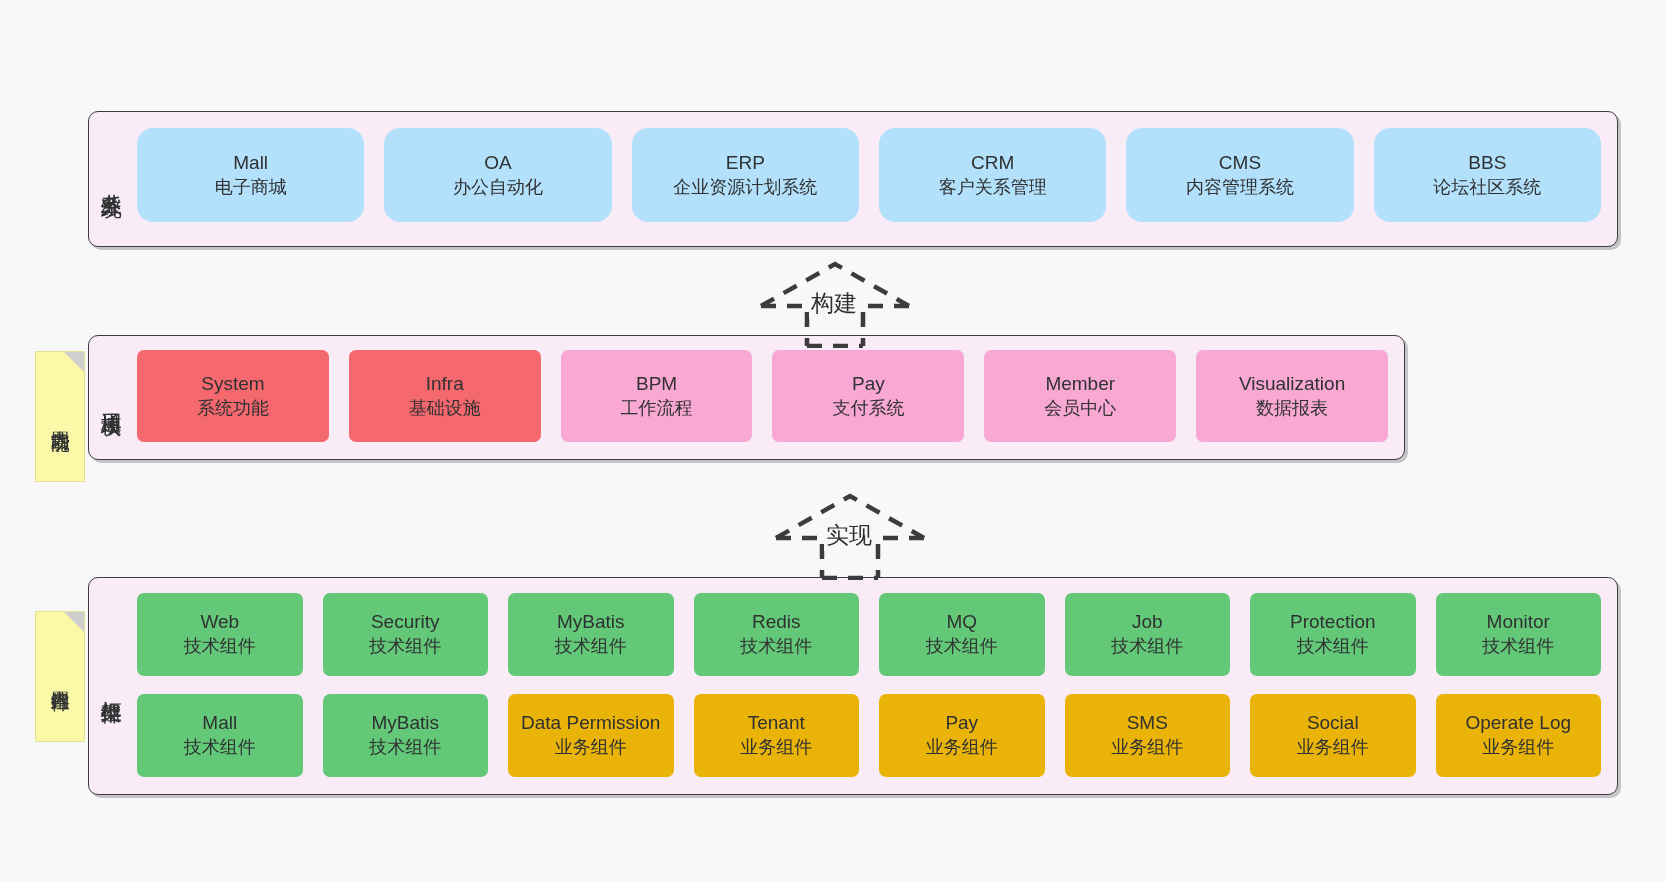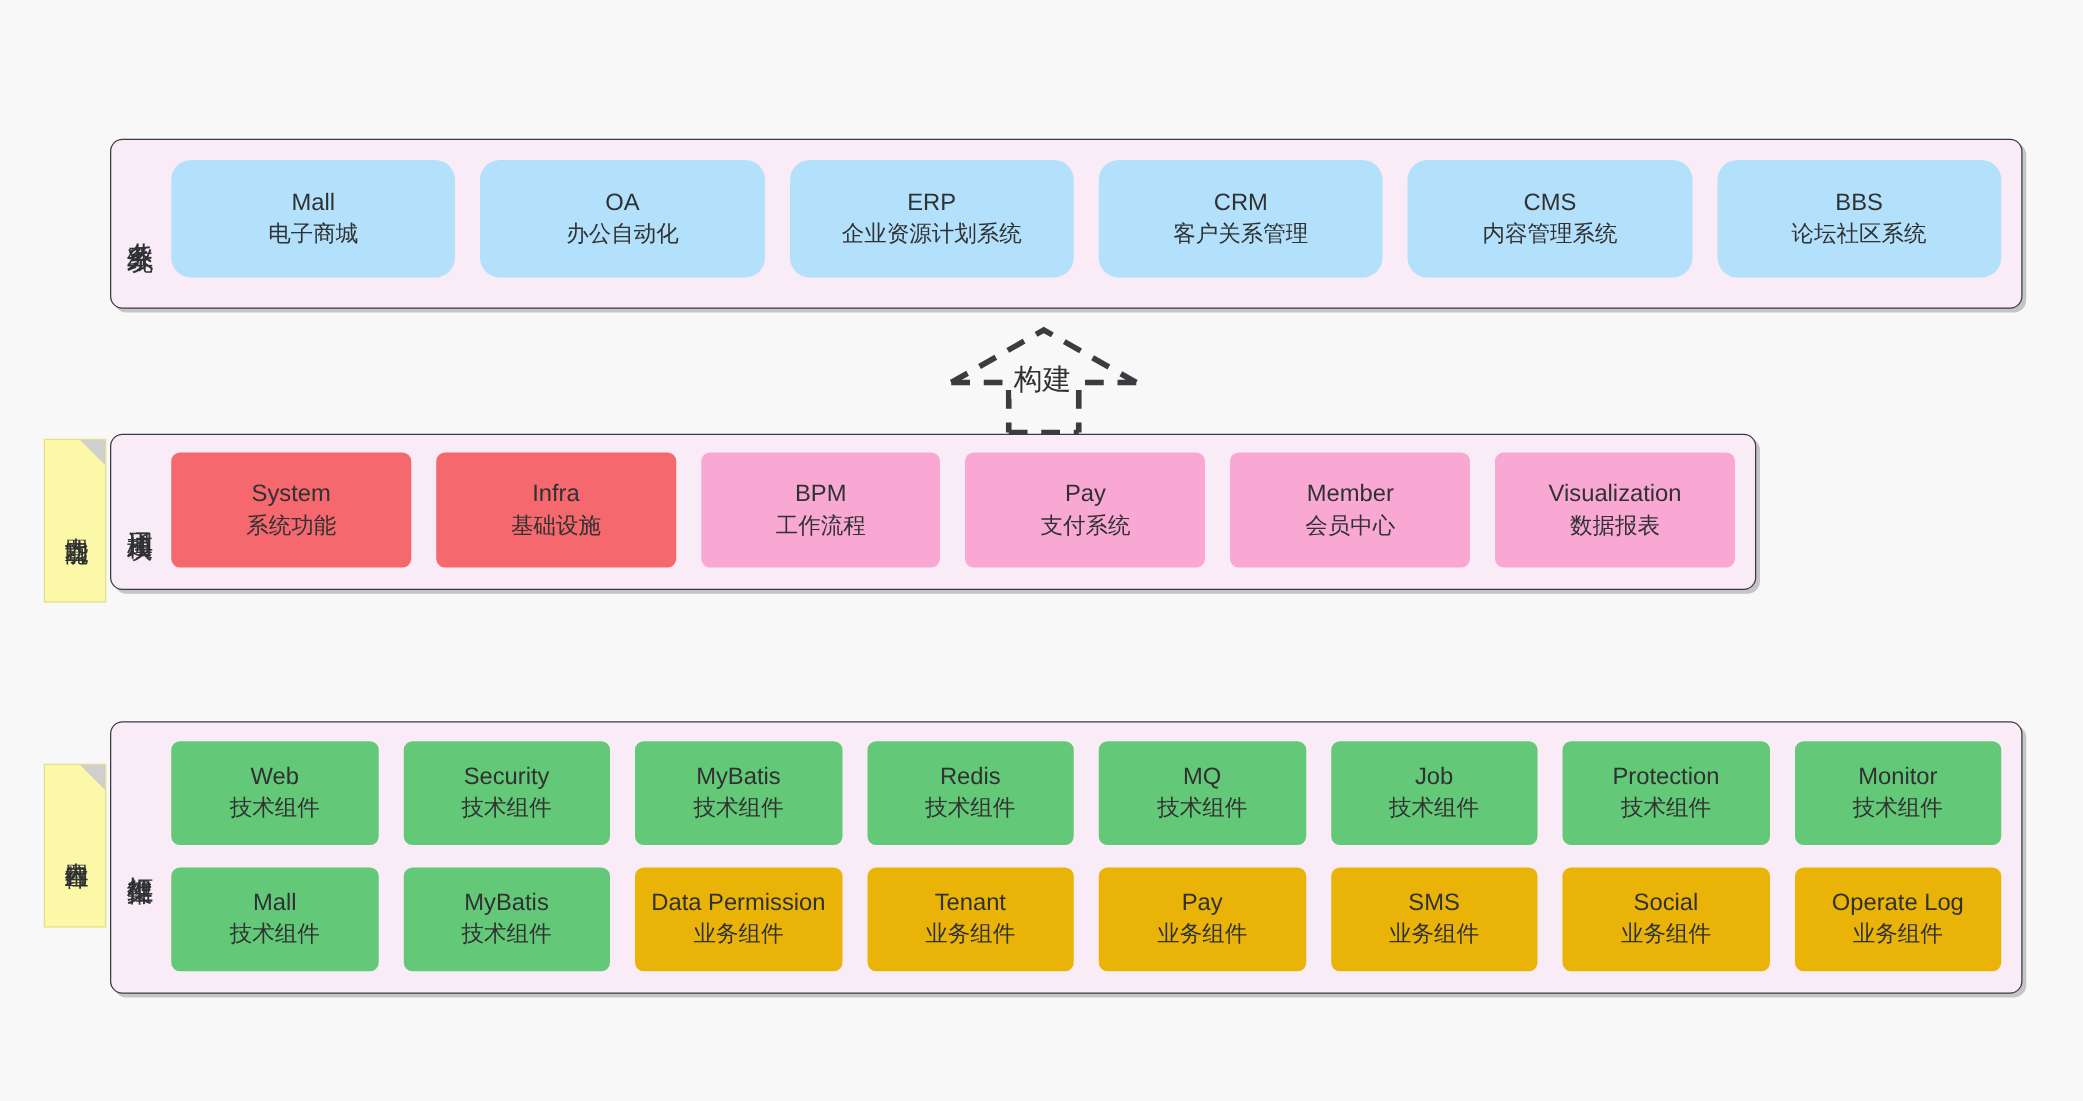--- a/index.html
+++ b/index.html
@@ -76,21 +76,21 @@
   .c-red{background:#f4686e;}
   .c-pink{background:#f9a8d4;}
   .c-green{background:#63c878;}
   .c-greenlight{background:#eab308;}
 
   
   #sec-business{left:88px;top:111px;width:1530px;height:136px;}
   #sec-business .cards{padding:16px 16px 16px 4px;}
   #sec-business .card{height:94px;border-radius:16px;}
 
-  #sec-common{left:88px;top:347px;width:1317px;height:125px;}
+  #sec-common{left:88px;top:335px;width:1317px;height:125px;}
   #sec-common .cards{padding:14px 16px 14px 4px;}
   #sec-common .card{height:92px;}
 
   #sec-frame{left:88px;top:577px;width:1530px;height:218px;}
   #sec-frame .cards{padding:15px 16px 16px 4px;}
   #sec-frame .card{height:83px;}
 
   
   .note{
     position:absolute;
@@ -215,20 +215,29 @@
           </div>
           <div class="card c-pink">
             <span class="t1">Visualization</span>
             <span class="t2">数据报表</span>
           </div>
         </div>
       </div>
     </div>
   </div>
 
+  <div class="arrow" id="arrow-impl">
+    <svg width="160" height="90" viewBox="0 0 160 90">
+      <path d="M 6 48 L 80 6 L 154 48" fill="none" stroke="#3b3b40" stroke-width="4.5" stroke-dasharray="15 11" stroke-linecap="butt"></path>
+      <path d="M 6 48 L 52 48 L 52 88" fill="none" stroke="#3b3b40" stroke-width="4.5" stroke-dasharray="15 11"></path>
+      <path d="M 154 48 L 108 48 L 108 88" fill="none" stroke="#3b3b40" stroke-width="4.5" stroke-dasharray="15 11"></path>
+      <path d="M 52 88 L 108 88" fill="none" stroke="#3b3b40" stroke-width="4.5" stroke-dasharray="15 11"></path>
+    </svg>
+    <span class="alabel">实现</span>
+  </div>
 
   <div class="note" id="note-frame">
     <span class="fold"></span>
     <span>内置组件</span>
   </div>
 
   <div class="section" id="sec-frame">
     <div class="section-label">框架组件</div>
     <div class="cards">
       <div class="cards-col">

